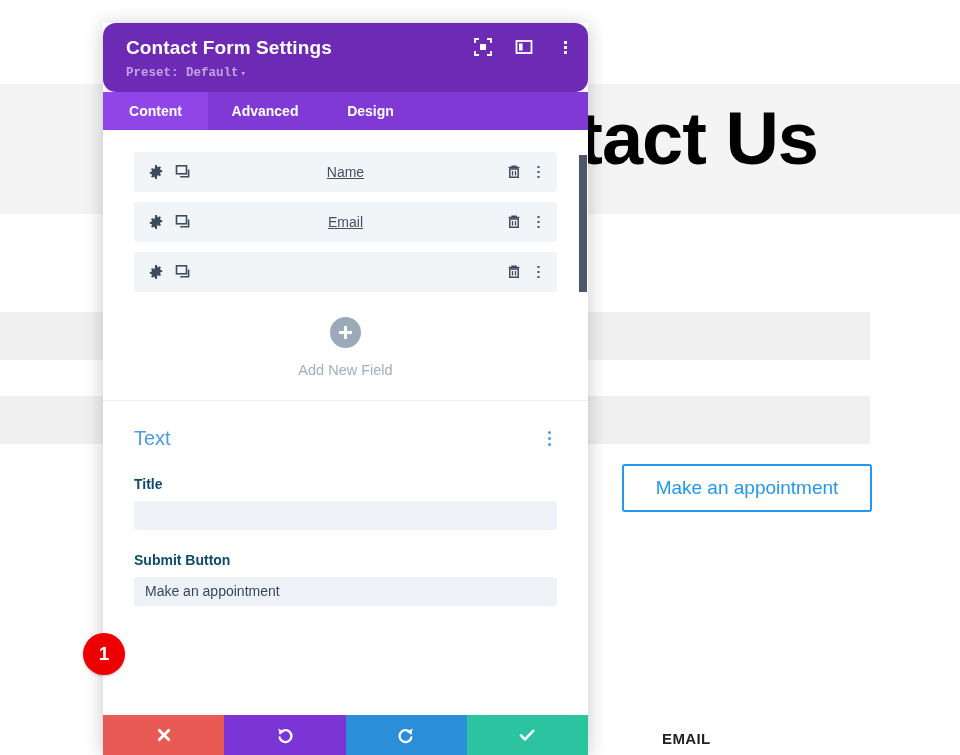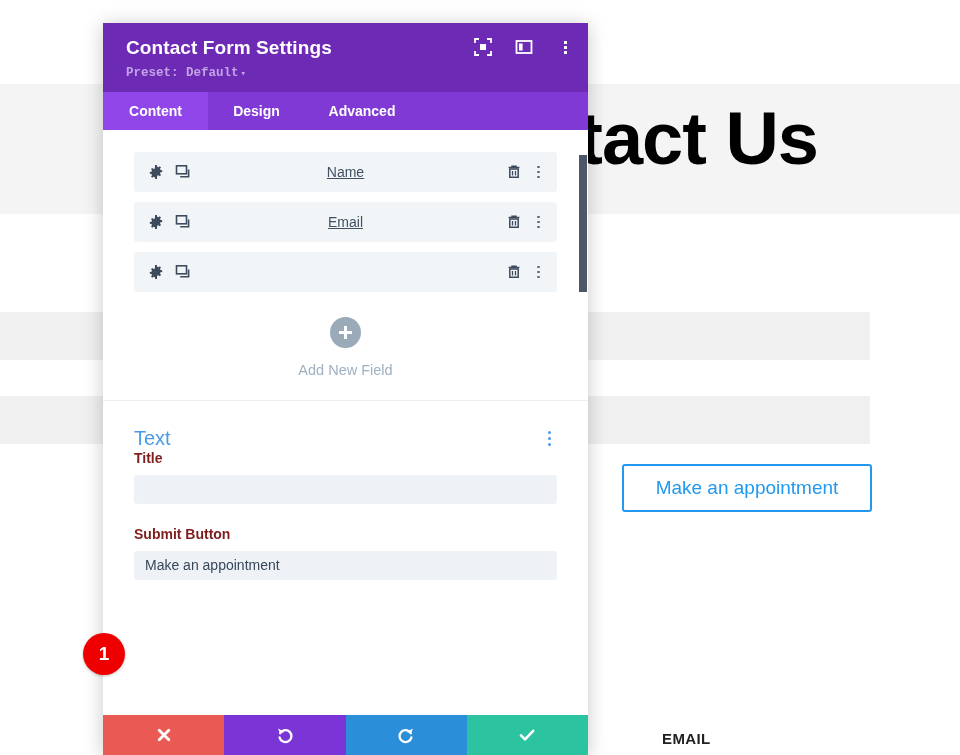--- a/index.html
+++ b/index.html
@@ -60,21 +60,21 @@
     position: absolute; left: 103px; top: 23px;
     width: 485px; height: 732px;
     background: #ffffff;
     box-shadow: 0 2px 18px rgba(0,0,0,.22);
     display: flex; flex-direction: column;
     overflow: hidden;
   }
   .panel-header {
     background: #6d2ab5; color: #fff;
     padding: 14px 18px 12px 23px;
-    position: relative; flex: none;
+    position: relative; flex: none; border-radius: 13px;
   }
   .panel-title {
     font-size: 19px; font-weight: bold; letter-spacing: .1px;
     line-height: 1.2;
   }
   .panel-preset {
     margin-top: 6px; font-size: 12.5px; font-weight: bold;
     color: #c3a3e6;
     font-family: Liberation Mono, monospace;
   }
@@ -148,34 +148,35 @@
   .add-circle:before { width: 13px; height: 2.6px; }
   .add-circle:after  { width: 2.6px; height: 13px; }
   .add-label {
     margin-top: 14px; font-size: 14.5px; color: #9fb0c2;
   }
   .divider { height: 1px; background: #eceef0; margin: 0; }
 
   .section { padding: 26px 31px 0 31px; position: relative; }
   .section-head {
     display: flex; align-items: center; justify-content: space-between;
+    margin-bottom: 26px;
   }
   .section-title { font-size: 20px; color: #4a9ae8; }
   .kebab-b { width: 14px; height: 18px; position: relative; cursor: pointer; }
   .kebab-b i {
     position: absolute; left: 5px; width: 3px; height: 3px;
     background: #4a9ae8; border-radius: 50%;
   }
   .kebab-b i:nth-child(1){ top: 2px; }
   .kebab-b i:nth-child(2){ top: 8px; }
   .kebab-b i:nth-child(3){ top: 14px; }
 
   .fld { margin-bottom: 22px; }
   .fld-label {
-    font-size: 14px; font-weight: bold; color: #7f1d1d; margin-bottom: 9px;
+    font-size: 14px; font-weight: bold; color: #0c4a6e; margin-bottom: 9px;
   }
   .fld-input {
     height: 29px; background: #eef2f7; border: none; border-radius: 3px;
     width: 100%; padding: 0 11px;
     font-size: 14px; color: #37475a;
     font-family: "Liberation Sans", sans-serif;
   }
   .fld-input::placeholder { color: #9aa9b8; }
 
   
@@ -248,22 +249,22 @@
       <span class="kebab-v">
           <i></i>
           <i></i>
           <i></i>
         </span>
     </div>
   </div>
 
   <div class="tabs">
     <div class="tab active" id="tab-content">Content</div>
+    <div class="tab" id="tab-advanced">Advanced</div>
     <div class="tab" id="tab-design">Design</div>
-    <div class="tab" id="tab-advanced">Advanced</div>
   </div>
 
   <div class="panel-body">
 
     <div class="fields-area">
 
       <div class="field-row">
         <div class="fr-left">
           <svg class="ficon" viewBox="0 0 16 16">
             <path d="M8 5.2A2.8 2.8 0 1 0 8 10.8 2.8 2.8 0 0 0 8 5.2zm0 1.6a1.2 1.2 0 1 1 0 2.4 1.2 1.2 0 0 1 0-2.4z" fill="#3d4b5c"></path>

